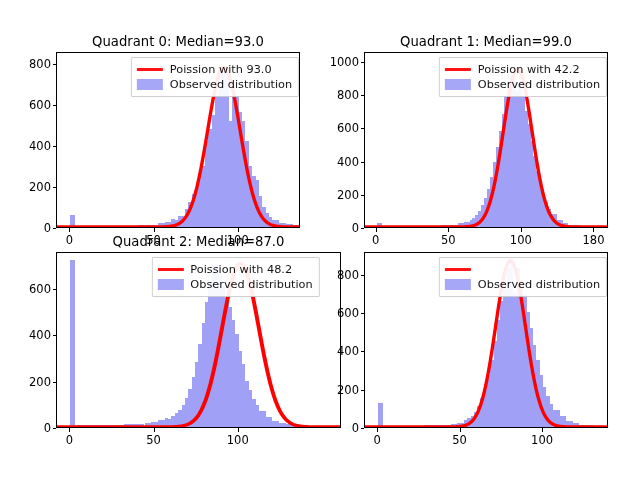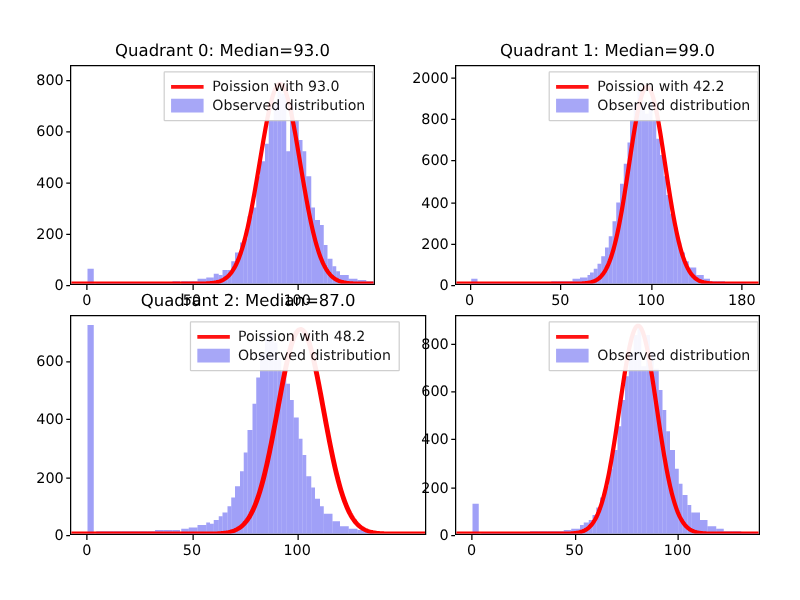--- a/index.html
+++ b/index.html
@@ -238,21 +238,21 @@
   <div class="ytick" style="top: 176px;">0</div>
       <div class="ytickmark" style="top: 176px;"></div>
       <div class="ytick" style="top: 142.792px;">200</div>
       <div class="ytickmark" style="top: 142.792px;"></div>
       <div class="ytick" style="top: 109.585px;">400</div>
       <div class="ytickmark" style="top: 109.585px;"></div>
       <div class="ytick" style="top: 76.3774px;">600</div>
       <div class="ytickmark" style="top: 76.3774px;"></div>
       <div class="ytick" style="top: 43.1698px;">800</div>
       <div class="ytickmark" style="top: 43.1698px;"></div>
-      <div class="ytick" style="top: 9.96226px;">2000</div>
+      <div class="ytick" style="top: 9.96226px;">1000</div>
       <div class="ytickmark" style="top: 9.96226px;"></div>
       <div class="xtick" style="left: 11.619px;">0</div>
       <div class="xtickmark" style="left: 11.619px;"></div>
       <div class="xtick" style="left: 84.2381px;">50</div>
       <div class="xtickmark" style="left: 84.2381px;"></div>
       <div class="xtick" style="left: 156.857px;">100</div>
       <div class="xtickmark" style="left: 156.857px;"></div>
       <div class="xtick" style="left: 229.476px;">180</div>
       <div class="xtickmark" style="left: 229.476px;"></div>
     </div>

